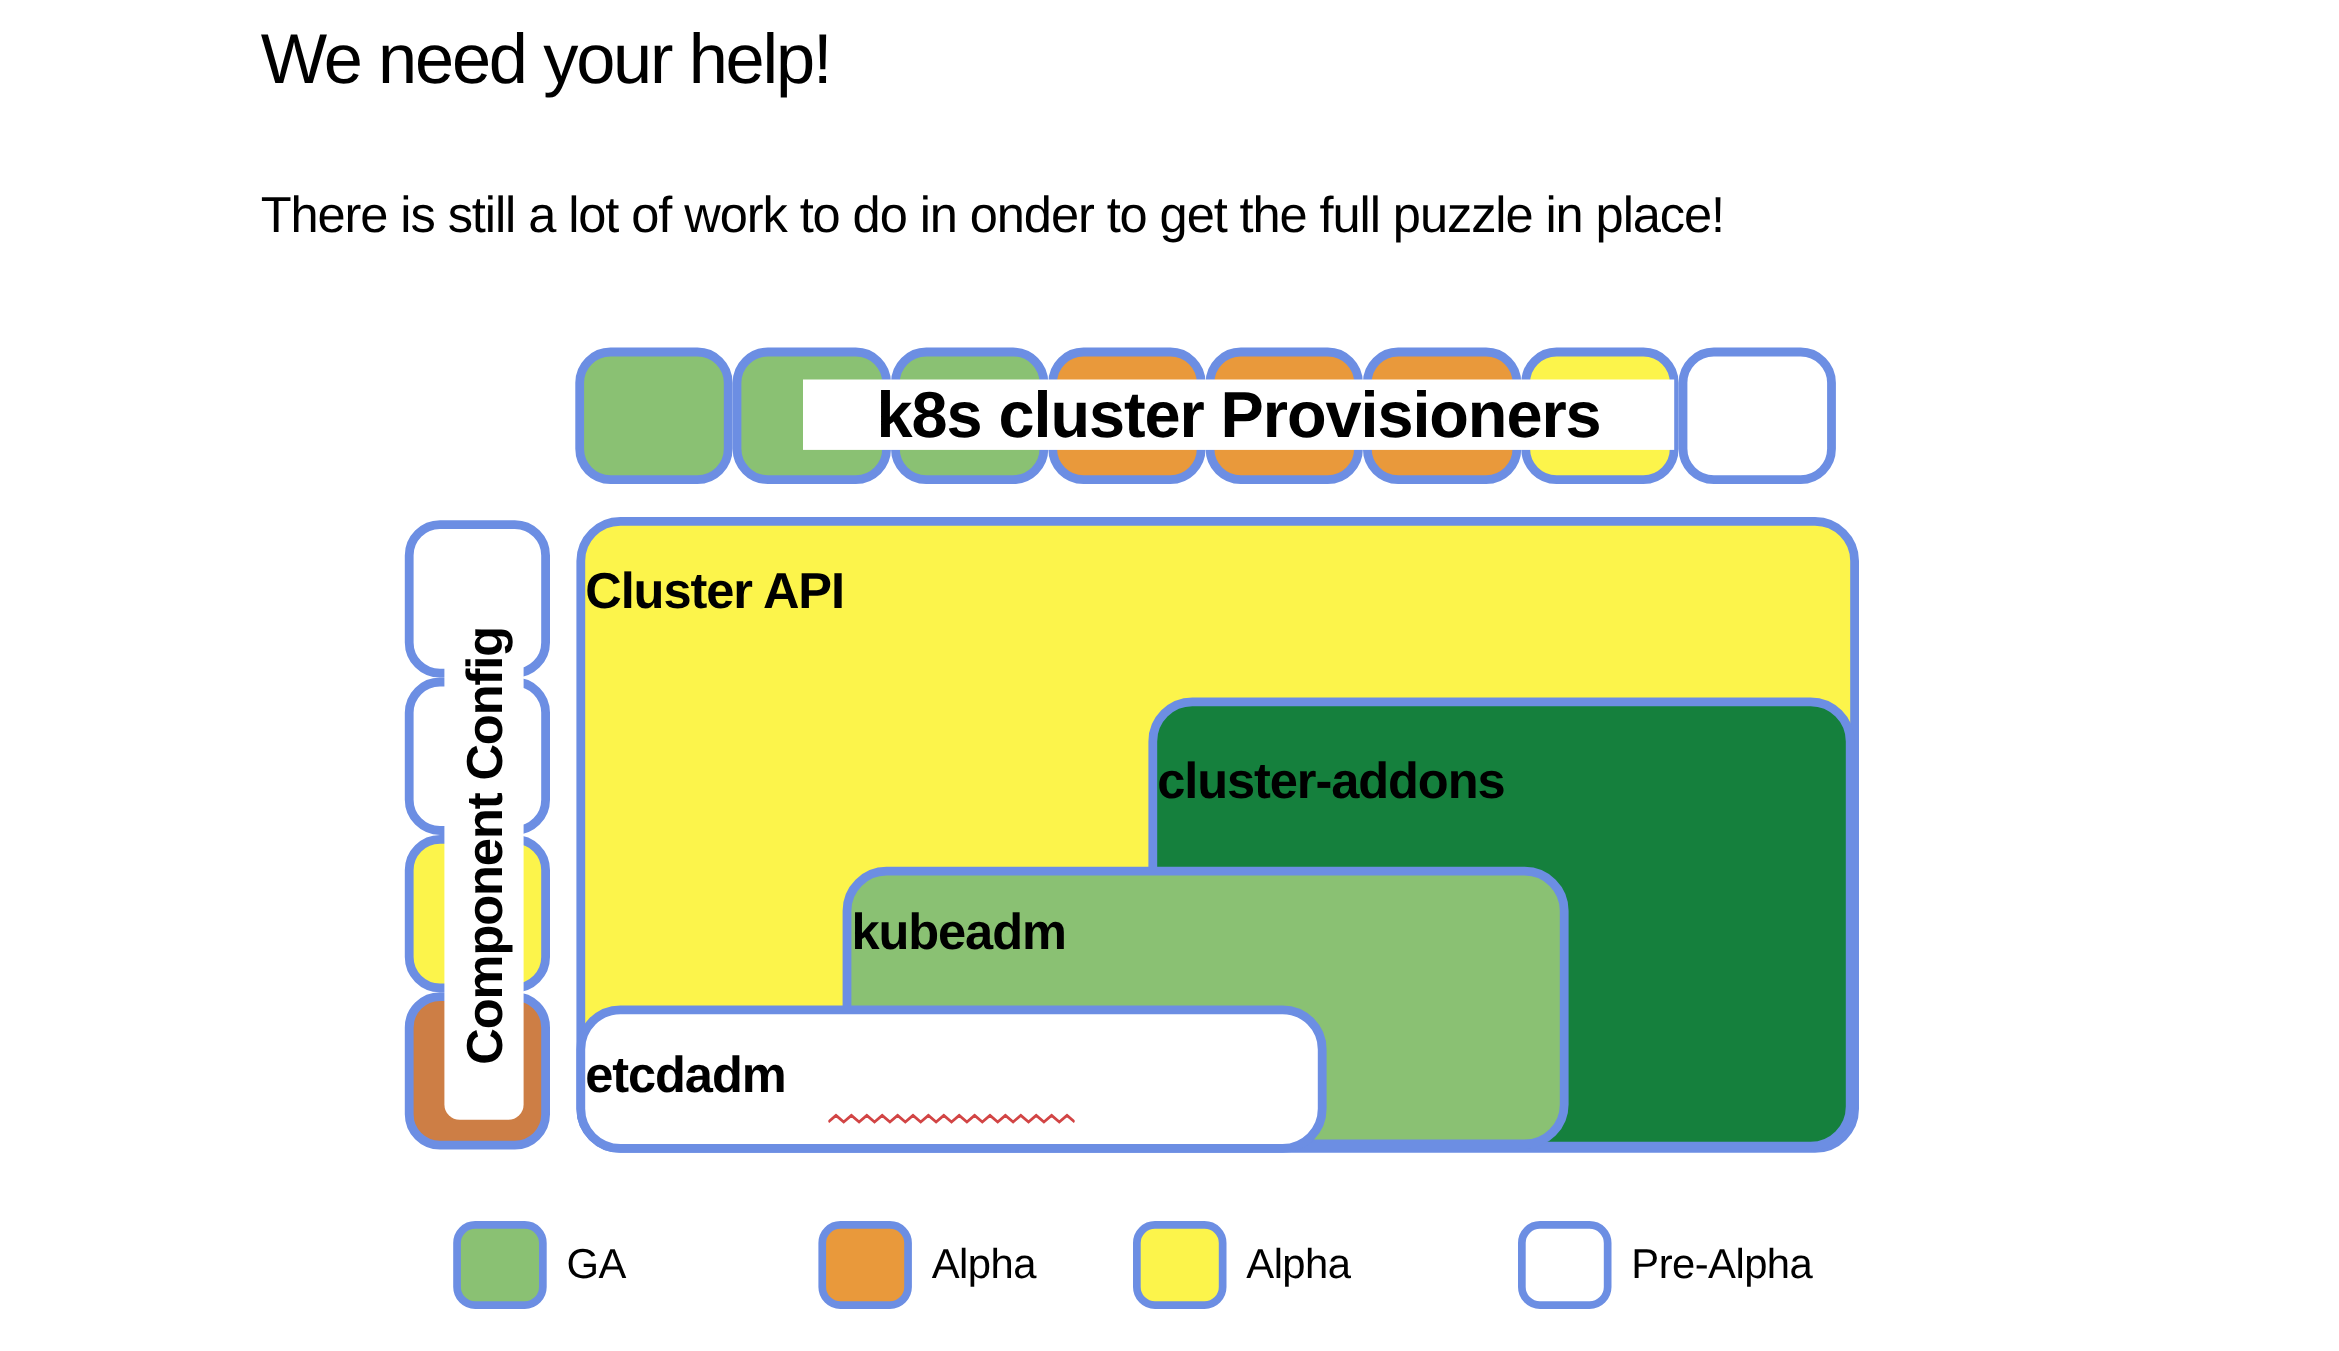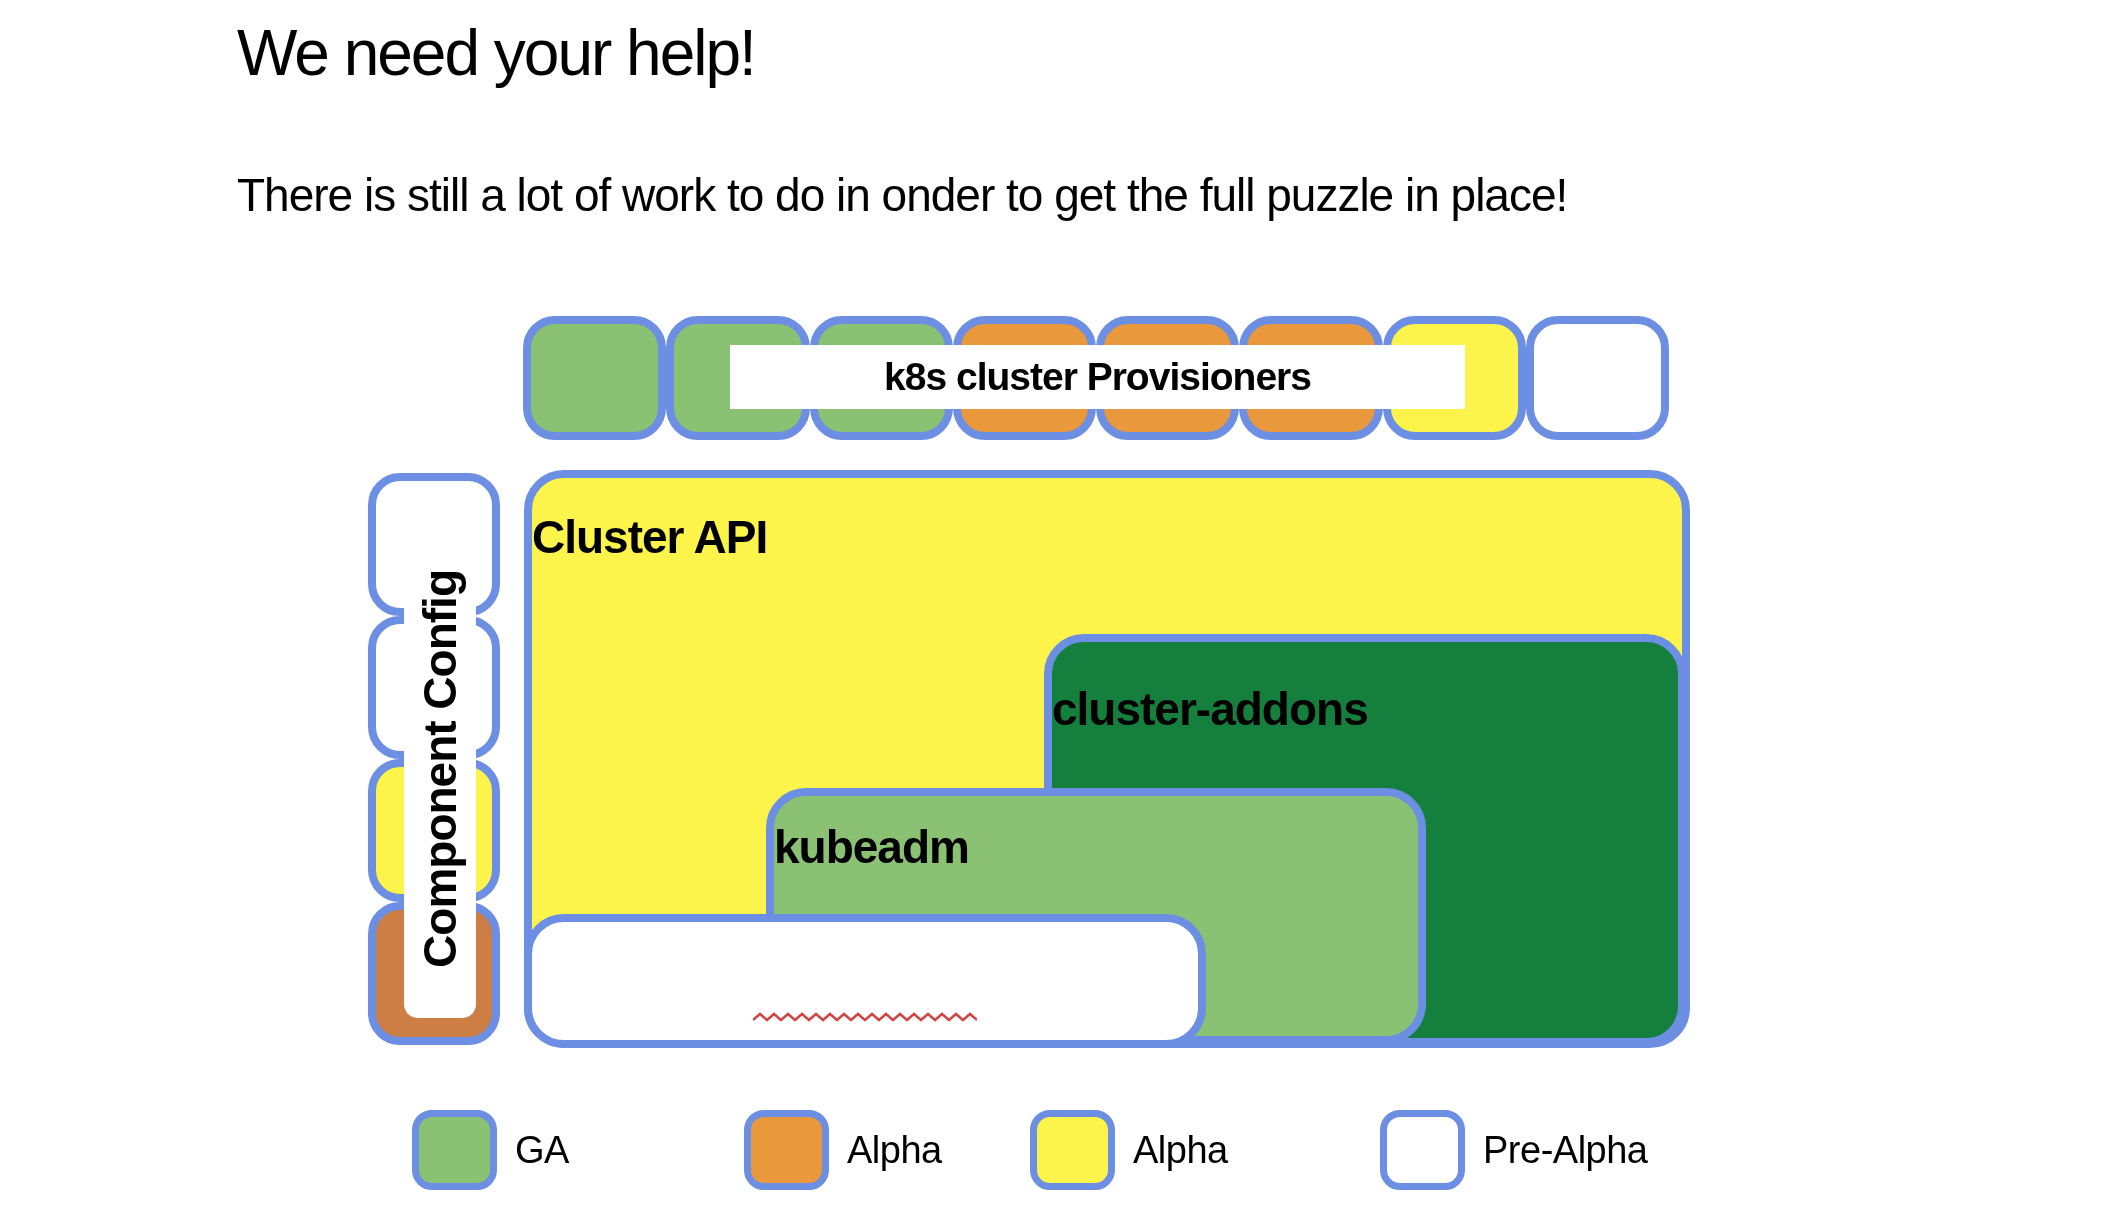--- a/index.html
+++ b/index.html
@@ -54,22 +54,22 @@
   #component-config-column .tile{width:132px;height:143px;}
 
   
   .label-plate{
     background:#ffffff;
     display:flex;align-items:center;justify-content:center;
     font-weight:700;letter-spacing:-1px;
     z-index:30;
   }
   #provisioners-label{
-    left:730px;top:345px;width:735px;height:64px;
-    font-size:39px;
+    left:730px;top:345px;width:792px;height:64px;
+    font-size:59px;
     text-align:center;
   }
   #component-config-label{
     left:404px;top:520px;width:72px;height:498px;
     border-radius:14px;
     font-size:46px;
     z-index:30;
   }
   #component-config-label .vtext{
     writing-mode:vertical-rl;
@@ -156,20 +156,21 @@
 
 <div class="abs big-box" id="box-cluster-addons">
   <div class="box-title">cluster-addons</div>
 </div>
 
 <div class="abs big-box" id="box-kubeadm">
   <div class="box-title">kubeadm</div>
 </div>
 
 <div class="abs big-box" id="box-etcdadm">
+  <div class="box-title">etcdadm</div>
   <svg id="etcdadm-squiggle" width="224" height="10" viewBox="0 0 224 10">
     <path d="M0 8 L7 2 L14 8 L21 2 L28 8 L35 2 L42 8 L49 2 L56 8 L63 2 L70 8 L77 2 L84 8 L91 2 L98 8 L105 2 L112 8 L119 2 L126 8 L133 2 L140 8 L147 2 L154 8 L161 2 L168 8 L175 2 L182 8 L189 2 L196 8 L203 2 L210 8 L217 2 L224 8" fill="none" stroke="#D24545" stroke-width="2.5"></path>
   </svg>
 </div>
 
 <div class="abs legend-item" id="legend-item-0">
   <div class="legend-swatch s-ga"></div>
   <div class="legend-label">GA</div>
 </div>
 <div class="abs legend-item" id="legend-item-1">

